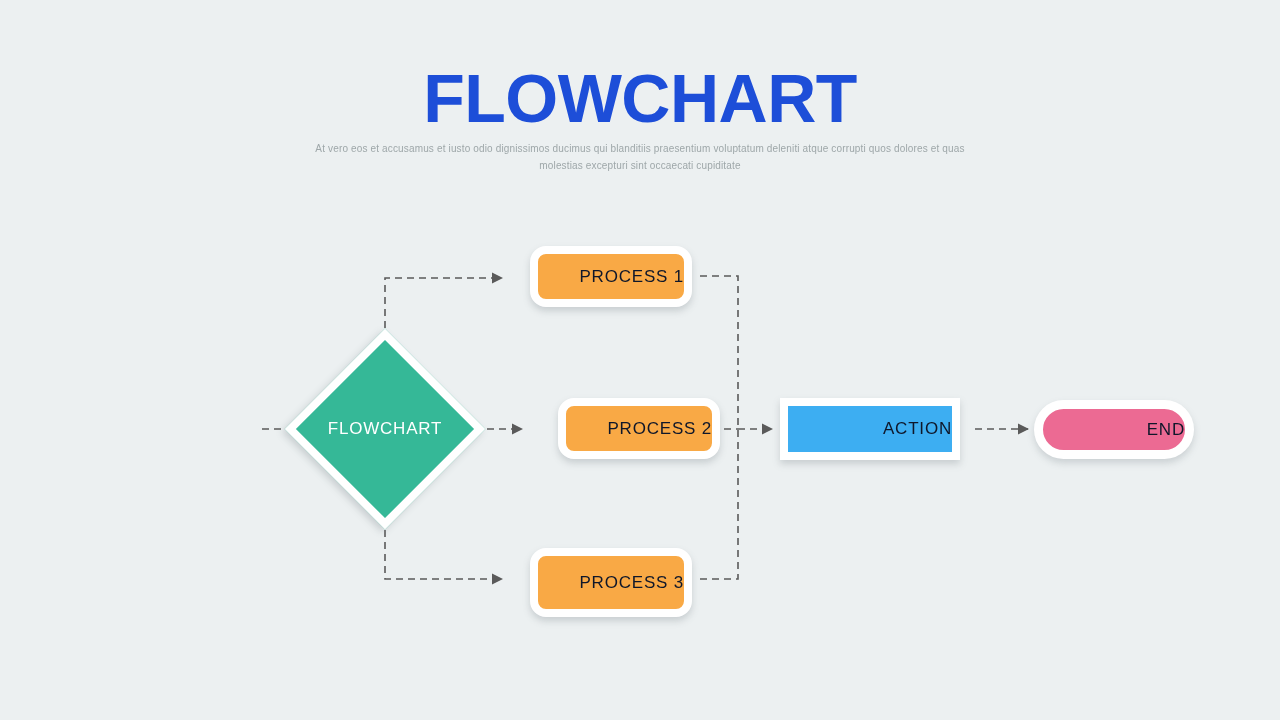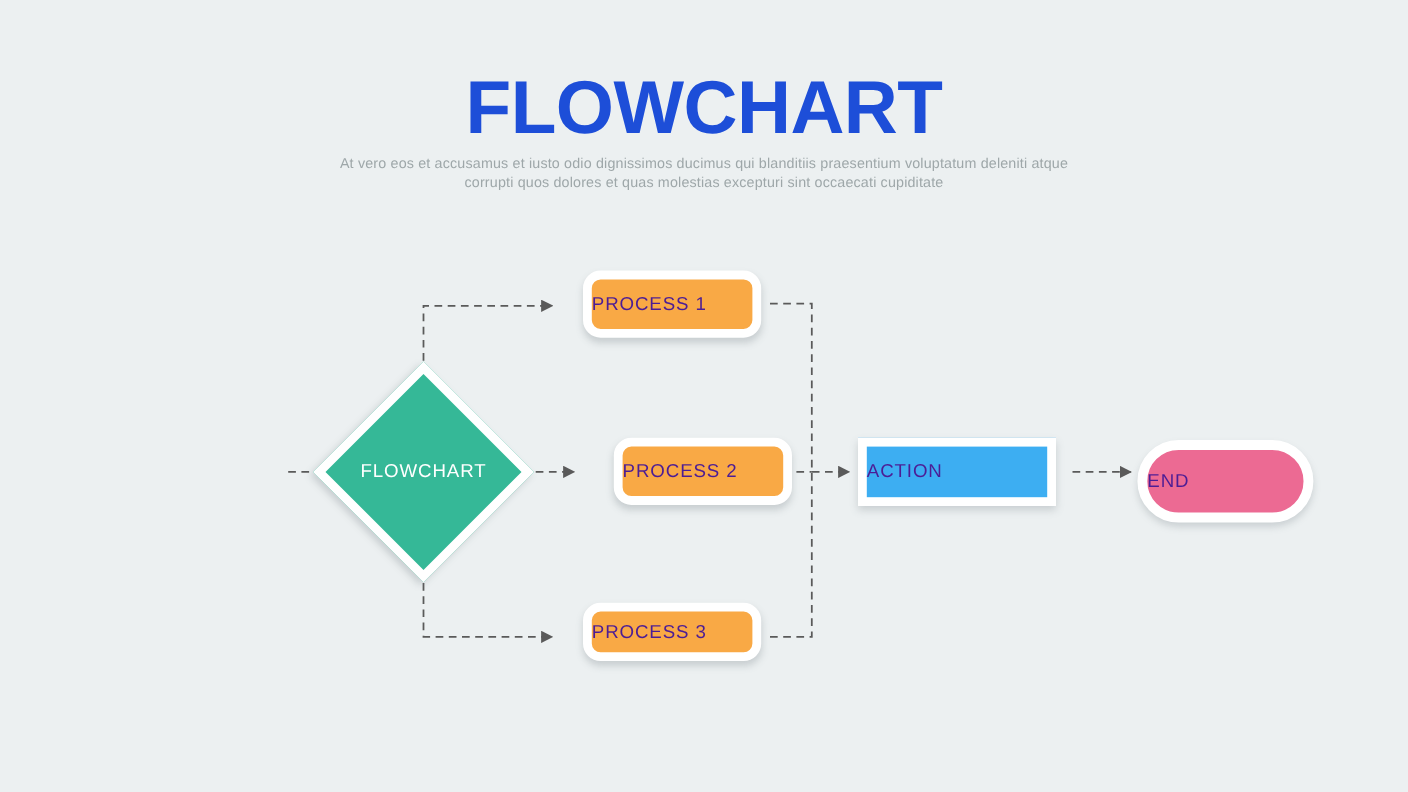--- a/index.html
+++ b/index.html
@@ -31,43 +31,43 @@
     letter-spacing: -0.5px;
     color: #1d4ed8;
     line-height: 1.05;
   }
   #subtitle {
     position: absolute;
     left: 300px;
     top: 140px;
     width: 680px;
     text-align: center;
-    font-size: 13px;
+    font-size: 10px;
     line-height: 17px;
     color: #9ea7a9;
     letter-spacing: 0.15px;
   }
 
   
   #wires {
     position: absolute;
     left: 0;
     top: 0;
     width: 1280px;
     height: 720px;
   }
 
   
   .node {
     position: absolute;
     box-sizing: border-box;
     display: flex;
     align-items: center;
-    justify-content: flex-start;
-    color: #4c1d95;
+    justify-content: flex-end;
+    color: #0f172a;
     font-size: 17px;
     letter-spacing: 0.8px;
     white-space: nowrap;
   }
 
   
   .pill {
     background: #ec6a93;
     border: 9px solid #ffffff;
     border-radius: 999px;
@@ -166,25 +166,25 @@
   </div>
 
   <div class="node process" style="left:530px; top:246px; width:162px; height:61px;">
     <span>PROCESS 1</span>
   </div>
 
   <div class="node process" style="left:530px; top:398px; width:162px; height:61px;margin-left:28px;">
     <span>PROCESS 2</span>
   </div>
 
-  <div class="node process" style="left:530px; top:548px; width:162px; height:53px;">
+  <div class="node process" style="left:530px; top:548px; width:162px; height:69px;">
     <span>PROCESS 3</span>
   </div>
 
   <div class="node action" style="left:780px; top:398px; width:180px; height:62px;">
     <span>ACTION</span>
   </div>
 
-  <div class="node pill" style="left:1034px; top:400px; width:160px; height:75px;">
+  <div class="node pill" style="left:1034px; top:400px; width:160px; height:59px;">
     <span>END</span>
   </div>
 
 </div>
 
 </body></html>

